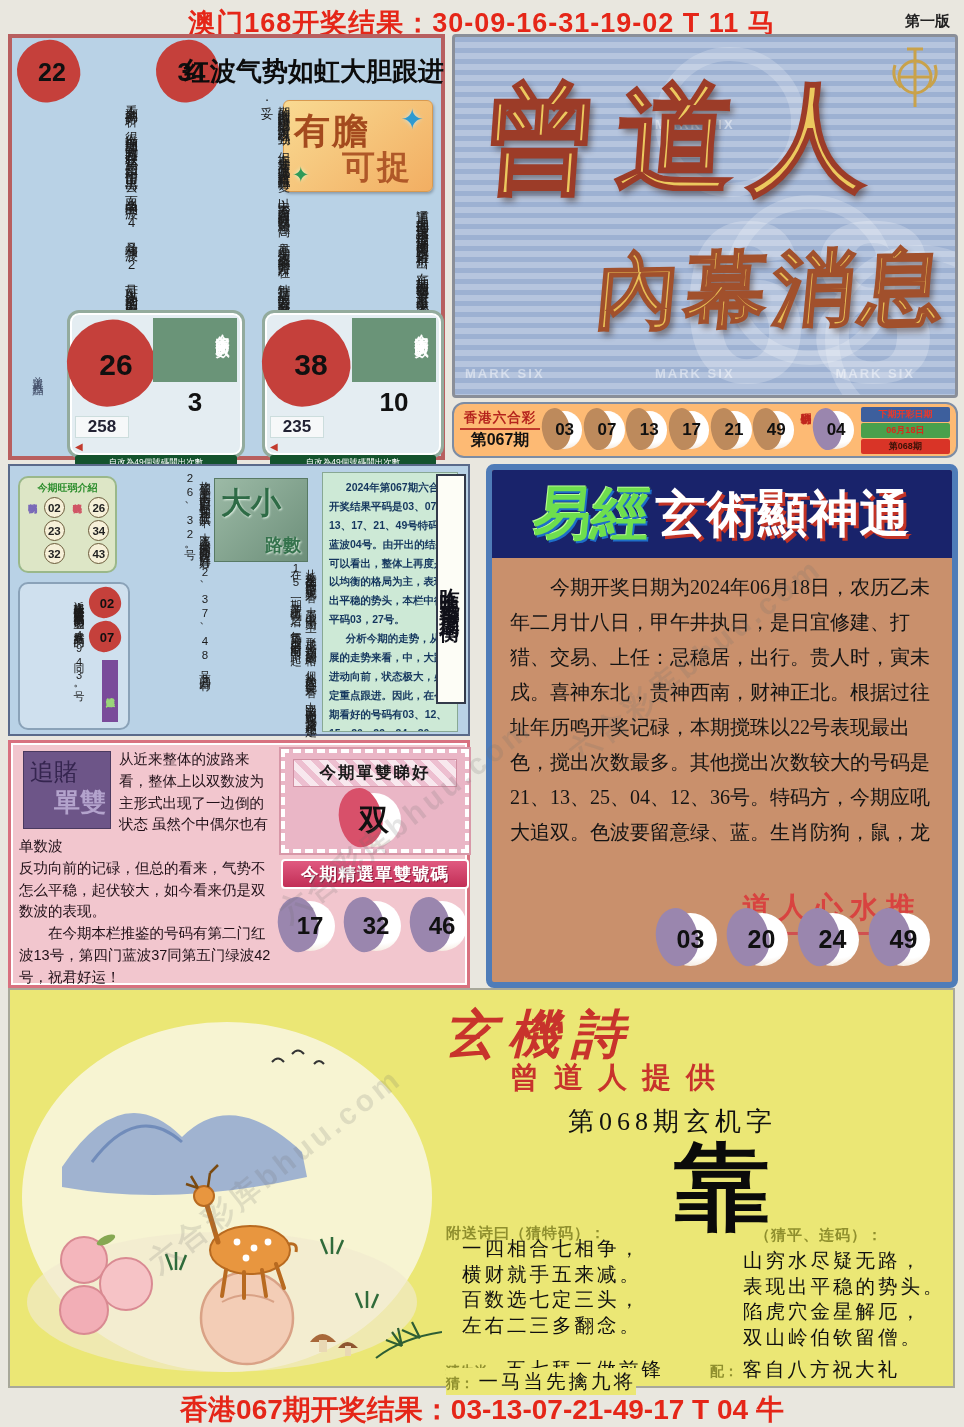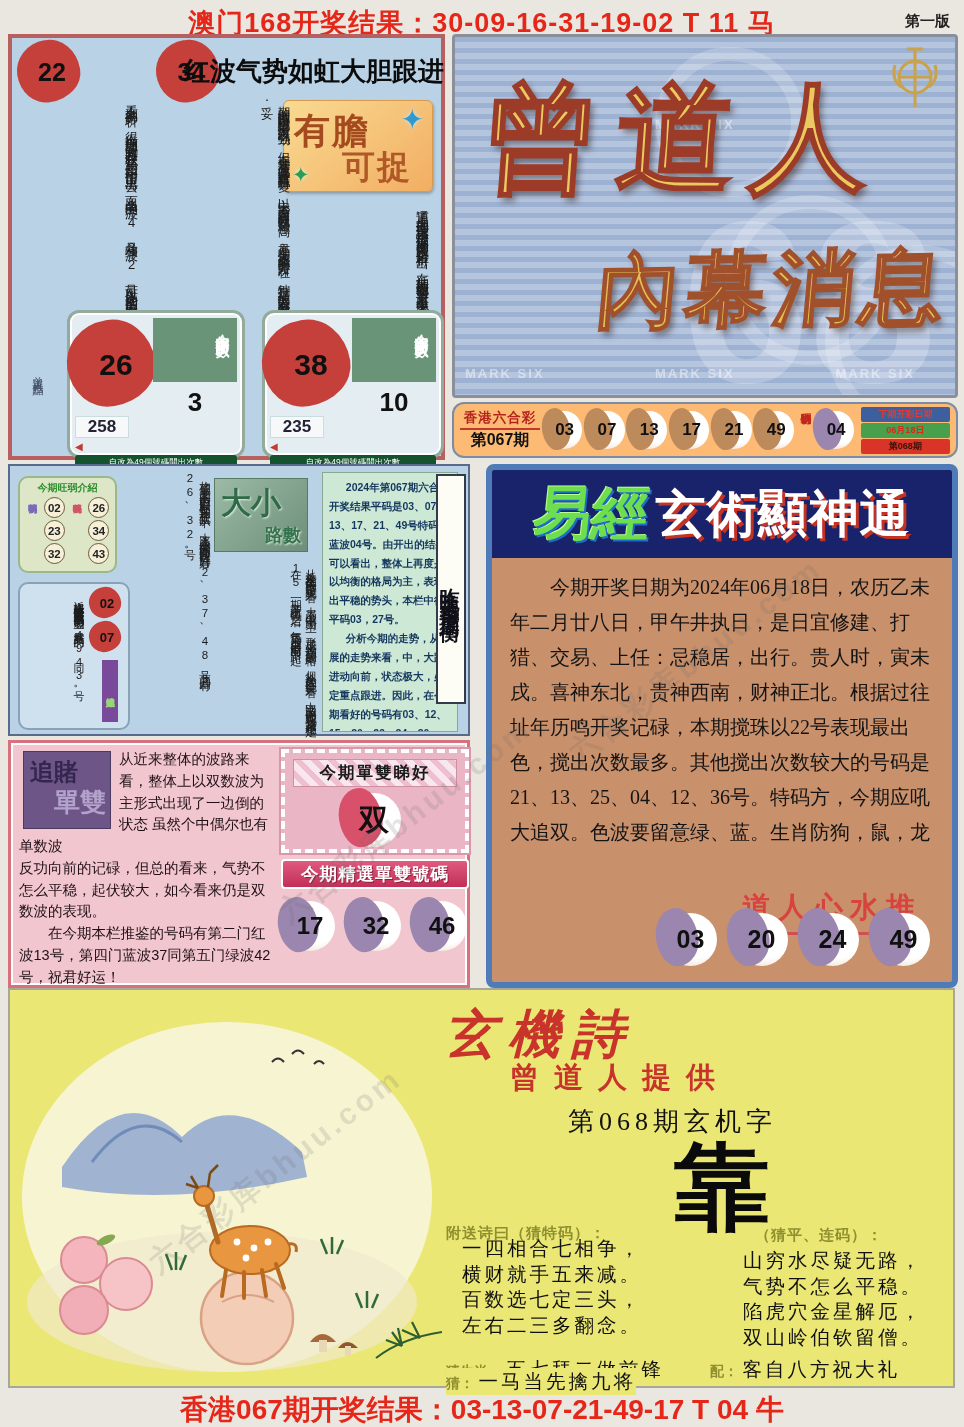--- a/index.html
+++ b/index.html
@@ -87,35 +87,35 @@
   .ww-weak{color:#7a6ab8;}
   .ww-strong{color:#d05565;}
   .ww-col{display:flex;flex-direction:column;gap:2px;align-items:center;}
   .sister-box{left:8px;top:116px;width:112px;height:148px;background:#cfe0ee;border:2px solid #8aa2b8;border-radius:10px;}
   .sis-text{position:absolute;left:4px;top:8px;width:62px;height:134px;font-size:11px;color:#1c1c1c;letter-spacing:1px;}
   .sis-balls{position:absolute;right:8px;top:6px;display:flex;flex-direction:column;gap:8px;}
   .sis-ball{width:26px;height:26px;font-size:13px;}
   .sis-label{position:absolute;right:10px;bottom:6px;width:16px;height:62px;background:#7a4a9a;color:#9ad47a;
              font-size:9px;font-weight:700;display:flex;align-items:center;justify-content:center;letter-spacing:0;}
   .gouc-text{left:114px;top:6px;width:88px;height:260px;font-size:11.5px;color:#1c1c1c;}
-  .dax{left:204px;top:12px;width:94px;height:74px;background:linear-gradient(135deg,#9cbaa6,#6d8f7a);border:1px solid #587a64;text-decoration:underline;}
+  .dax{left:204px;top:12px;width:94px;height:84px;background:linear-gradient(135deg,#9cbaa6,#6d8f7a);border:1px solid #587a64;text-decoration:underline;}
   .dax-1{position:absolute;left:6px;top:4px;font-size:30px;font-weight:900;color:#2e6b46;text-shadow:1px 1px 2px #dfeee2;}
   .dax-2{position:absolute;right:6px;bottom:4px;font-size:18px;font-weight:900;color:#35734d;text-shadow:1px 1px 2px #dfeee2;}
   .cong-text{left:198px;top:94px;width:110px;height:172px;font-size:11.5px;color:#1c1c1c;}
   .green-box{left:312px;top:6px;width:136px;height:260px;background:#cde9d6;border:1px solid #88a894;padding:5px 6px;
              font-size:10.5px;line-height:1.8;color:#14365e;font-weight:600;overflow:hidden;}
   .green-box p{margin:0;text-indent:1.6em;}
   .white-box{right:2px;top:8px;width:30px;height:230px;background:#fdfdf6;border:2px solid #333a4a;
              font-size:20px;font-weight:700;color:#101018;display:flex;justify-content:center;padding-top:6px;letter-spacing:5px;}
 
   
   .panel-pink{left:8px;top:740px;width:462px;height:248px;background:#f2c6ce;border:3px solid #d8717f;box-shadow:inset 0 0 0 2px #fff;}
   .oe-left{left:8px;top:6px;width:258px;height:236px;font-size:14.5px;line-height:1.5;color:#201018;}
   .oe-graphic{float:left;width:88px;height:78px;background:#6d5588;margin:2px 8px 4px 4px;position:relative;border:1px solid #4a3a60;}
-  .oe-g1{position:absolute;left:6px;top:2px;font-size:24px;font-weight:700;color:#35254f;}
+  .oe-g1{position:absolute;left:6px;top:2px;font-size:24px;font-weight:400;color:#35254f;}
   .oe-g2{position:absolute;right:4px;bottom:6px;font-size:26px;font-weight:900;color:#b3a3cc;}
   .oe-left p{margin:0;}
   .oe-left .ind{text-indent:2em;}
   .oe-box{left:270px;top:6px;width:188px;height:104px;background:#eab6c6;border:4px dashed #fff;outline:2px solid #d898a8;}
   .oe-pick-head{position:absolute;left:8px;top:6px;right:8px;text-align:center;font-size:16.5px;font-weight:900;color:#1a1a1a;
                 letter-spacing:2px;background:repeating-linear-gradient(45deg,#f8e8ee 0 6px,#edbfd0 6px 12px);
                 border:1px solid #cf8fa2;padding:2px 0;}
   .oe-pick-ball{position:absolute;left:62px;top:40px;width:54px;height:54px;font-size:30px;font-weight:900;}
   .oe-bar{left:270px;top:116px;width:188px;height:30px;background:linear-gradient(#e05a80,#c22e56);border:2px solid #fff;
           border-radius:4px;color:#fff;font-size:17.5px;font-weight:900;letter-spacing:1px;display:flex;align-items:center;
@@ -374,21 +374,21 @@
     <div class="abs p-label" style="left:436px;top:234px;" data-name="poem-left-label">附送诗曰（猜特码）：</div>
     <div class="abs p-lines" style="left:452px;top:246px;" data-name="poem-left-lines">
       <div data-name="poem-line">一四相合七相争，</div>
       <div data-name="poem-line">横财就手五来减。</div>
       <div data-name="poem-line">百数选七定三头，</div>
       <div data-name="poem-line">左右二三多翻念。</div>
     </div>
     <div class="abs p-label" style="left:745px;top:236px;" data-name="poem-right-label">（猜平、连码）：</div>
     <div class="abs p-lines" style="left:733px;top:258px;" data-name="poem-right-lines">
       <div data-name="poem-line">山穷水尽疑无路，</div>
-      <div data-name="poem-line">气势不怎么平稳。</div>
+      <div data-name="poem-line">表现出平稳的势头。</div>
       <div data-name="poem-line">陷虎穴金星解厄，</div>
       <div data-name="poem-line">双山岭伯钦留僧。</div>
     </div>
 
     <div class="abs" style="left:436px;top:366px;" data-name="zodiac-row">
       <span class="p-row-label" data-name="zodiac-label">猜生肖：</span>
       <span class="p-row-val" data-name="zodiac-value">五七拜二做前锋</span>
     </div>
     <div class="abs" style="left:700px;top:366px;" data-name="match-row">
       <span class="p-row-label" data-name="match-label">配：</span>

